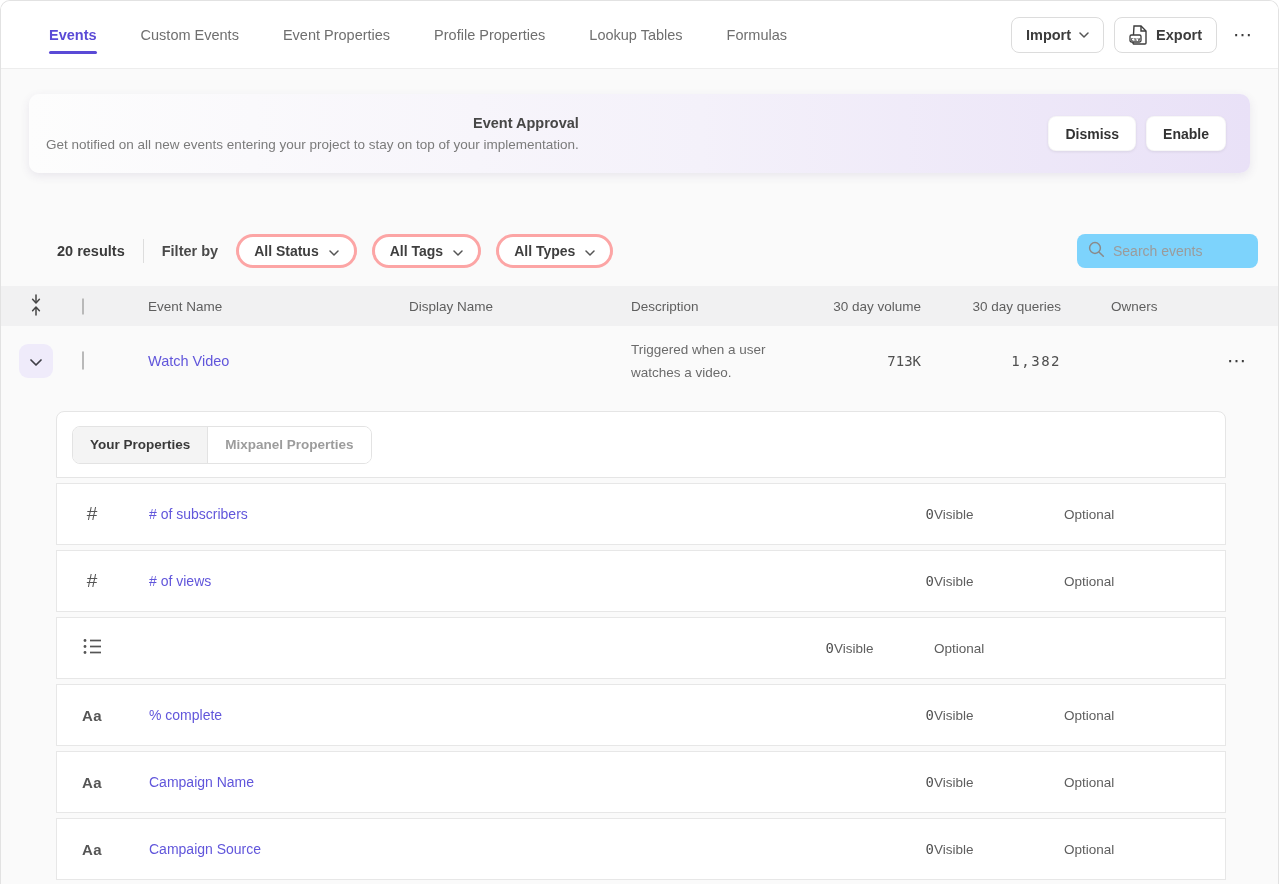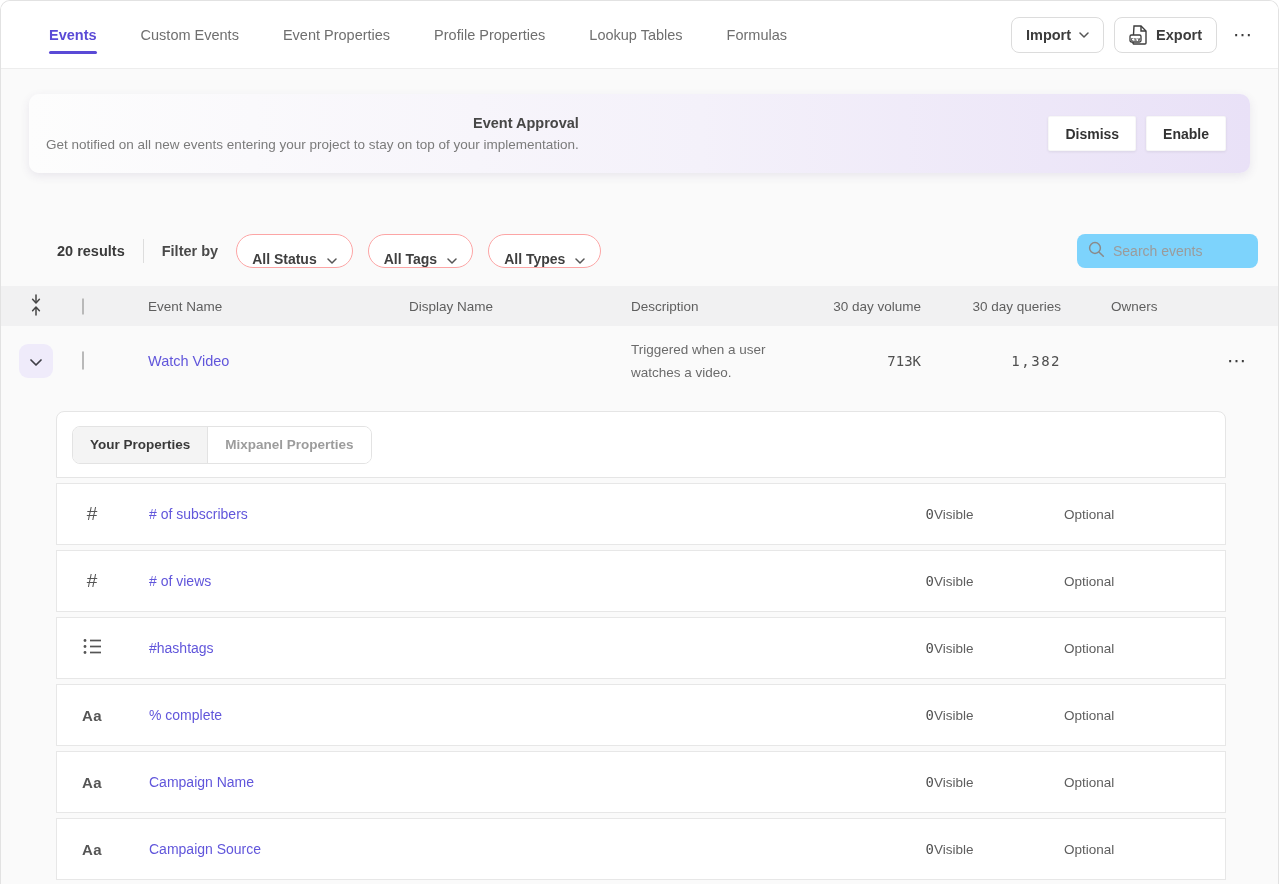--- a/index.html
+++ b/index.html
@@ -47,36 +47,36 @@
     background:linear-gradient(90deg, #FDFDFD 0%, #F4F1FA 55%, #E9E1F7 100%);
     box-shadow:0 3px 10px rgba(80,60,120,0.10);
     display:flex; align-items:center; padding:0 24px 0 17px;
   }
   .banner-text { display:flex; flex-direction:column; gap:6px; }
   .banner-title { font-size:14.5px; font-weight:bold; color:#474747;text-align:right; }
   .banner-desc { font-size:13.5px; color:#7b7b7b; }
   .banner-actions { margin-left:auto; display:flex; gap:10px; }
   .banner-btn {
     height:35px; padding:0 16px; background:#fff; border:1px solid rgba(0,0,0,0.03);
-    border-radius:2px; font-size:14px; font-weight:bold; color:#333;
+    border-radius:8px; font-size:14px; font-weight:bold; color:#333;
     box-shadow:0 1px 3px rgba(0,0,0,0.08); cursor:pointer;
     display:flex; align-items:center;
   }
 
   
   .filter-row {
     margin-top:60px; height:36px; display:flex; align-items:center;
     padding:0 20px 0 56px;
   }
   .results-count { font-size:14.5px; font-weight:bold; color:#3a3a3a; }
   .v-divider { width:1px; height:24px; background:#ddd; margin:0 18px; }
   .filter-by { font-size:14.5px; font-weight:bold; color:#494949; margin-right:18px; }
   .dropdown {
-    height:34px; background:#fff; border:1px solid #fca5a5; border-radius:17px;
-    display:flex; align-items:flex-end; gap:10px; padding:0 15px;
+    height:34px; background:#fff; border:3px solid #fca5a5; border-radius:17px;
+    display:flex; align-items:center; gap:10px; padding:0 15px;
     font-size:14px; font-weight:bold; color:#3f3f3f; margin-right:15px; cursor:pointer;
   }
   .search-box {
     margin-left:auto; width:181px; height:34px; background:#7dd3fc;
     border-radius:8px; display:flex; align-items:center; gap:8px; padding:0 11px;
   }
   .search-box input {
     border:none; background:transparent; outline:none; width:100%;
     font-family:"Liberation Sans", sans-serif; font-size:14px; color:#444;
   }
@@ -324,21 +324,20 @@
       <span class="prop-icon">
         <svg width="19" height="17" viewBox="0 0 19 17">
           <circle cx="2" cy="2.5" r="1.4" fill="#555"></circle>
             <line x1="7" y1="2.5" x2="18" y2="2.5" stroke="#555" stroke-width="1.7"></line>
           <circle cx="2" cy="8.5" r="1.4" fill="#555"></circle>
             <line x1="7" y1="8.5" x2="18" y2="8.5" stroke="#555" stroke-width="1.7"></line>
           <circle cx="2" cy="14.5" r="1.4" fill="#555"></circle>
             <line x1="7" y1="14.5" x2="18" y2="14.5" stroke="#555" stroke-width="1.7"></line>
         </svg>
       </span>
-      <a class="prop-name">#hashtags</a>
       <span class="prop-value mono">0</span>
       <span class="prop-meta">Visible</span>
       <span class="prop-meta">Optional</span>
       <span></span>
     </div>
 
     <div class="prop-row">
       <span class="prop-icon glyph-text">Aa</span>
       <a class="prop-name">% complete</a>
       <span class="prop-value mono">0</span>

